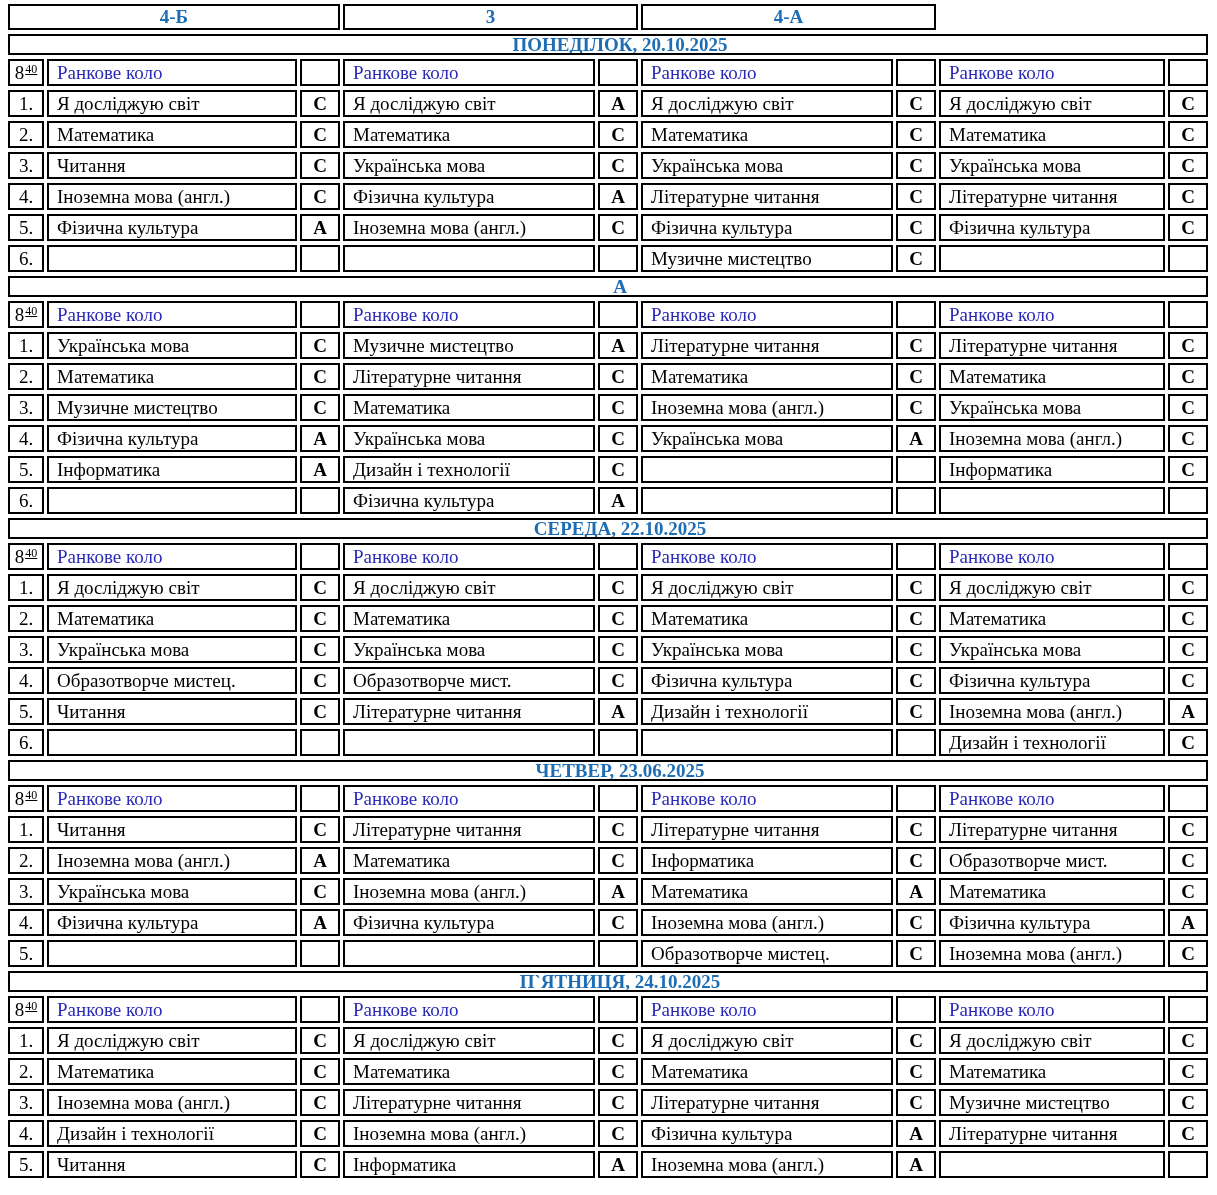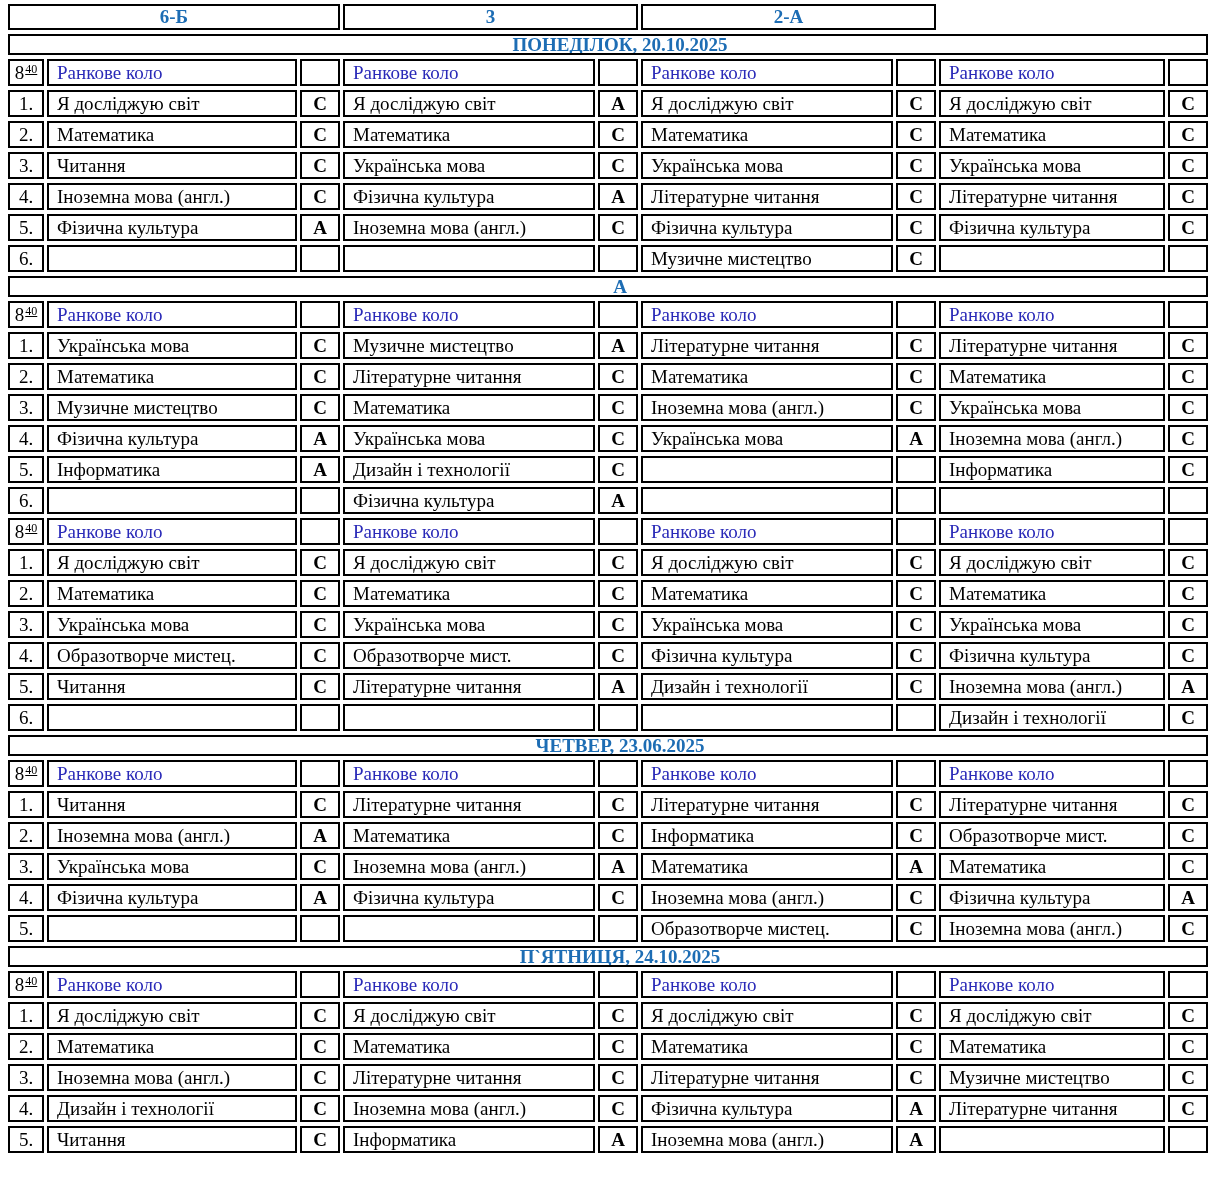--- a/index.html
+++ b/index.html
@@ -65,23 +65,23 @@
     margin-left: 1px;
     text-decoration: underline;
   }
 </style>
 </head>
 <body>
 
 <div id="page">
   <div id="timetable" style="display:flex;flex-direction:column;gap:4px;">
       <div class="row class-header-row">
-        <div class="cell header-cell" style="grid-column: 1 / span 3;">6-Б</div>
+        <div class="cell header-cell" style="grid-column: 1 / span 3;">4-Б</div>
         <div class="cell header-cell" style="grid-column: 4 / span 2;">3</div>
-        <div class="cell header-cell" style="grid-column: 6 / span 2;">2-А</div>
+        <div class="cell header-cell" style="grid-column: 6 / span 2;">4-А</div>
       </div>
       <div class="row day-row">
         <div class="cell day-cell" style="grid-column: 1 / -1;">ПОНЕДІЛОК, 20.10.2025</div>
       </div>
       <div class="row morning-row">
         <div class="cell num-cell">
           <span>8</span>
           <sup class="t">40</sup>
         </div>
         <div class="cell subject-cell morning-label">Ранкове коло</div>
@@ -235,20 +235,23 @@
         <div class="cell num-cell">6.</div>
         <div class="cell subject-cell"></div>
         <div class="cell mode-cell"></div>
         <div class="cell subject-cell">Фізична культура</div>
         <div class="cell mode-cell">А</div>
         <div class="cell subject-cell"></div>
         <div class="cell mode-cell"></div>
         <div class="cell subject-cell"></div>
         <div class="cell mode-cell"></div>
       </div>
+      <div class="row day-row">
+        <div class="cell day-cell" style="grid-column: 1 / -1;">СЕРЕДА, 22.10.2025</div>
+      </div>
       <div class="row morning-row">
         <div class="cell num-cell">
           <span>8</span>
           <sup class="t">40</sup>
         </div>
         <div class="cell subject-cell morning-label">Ранкове коло</div>
         <div class="cell mode-cell"></div>
         <div class="cell subject-cell morning-label">Ранкове коло</div>
         <div class="cell mode-cell"></div>
         <div class="cell subject-cell morning-label">Ранкове коло</div>

